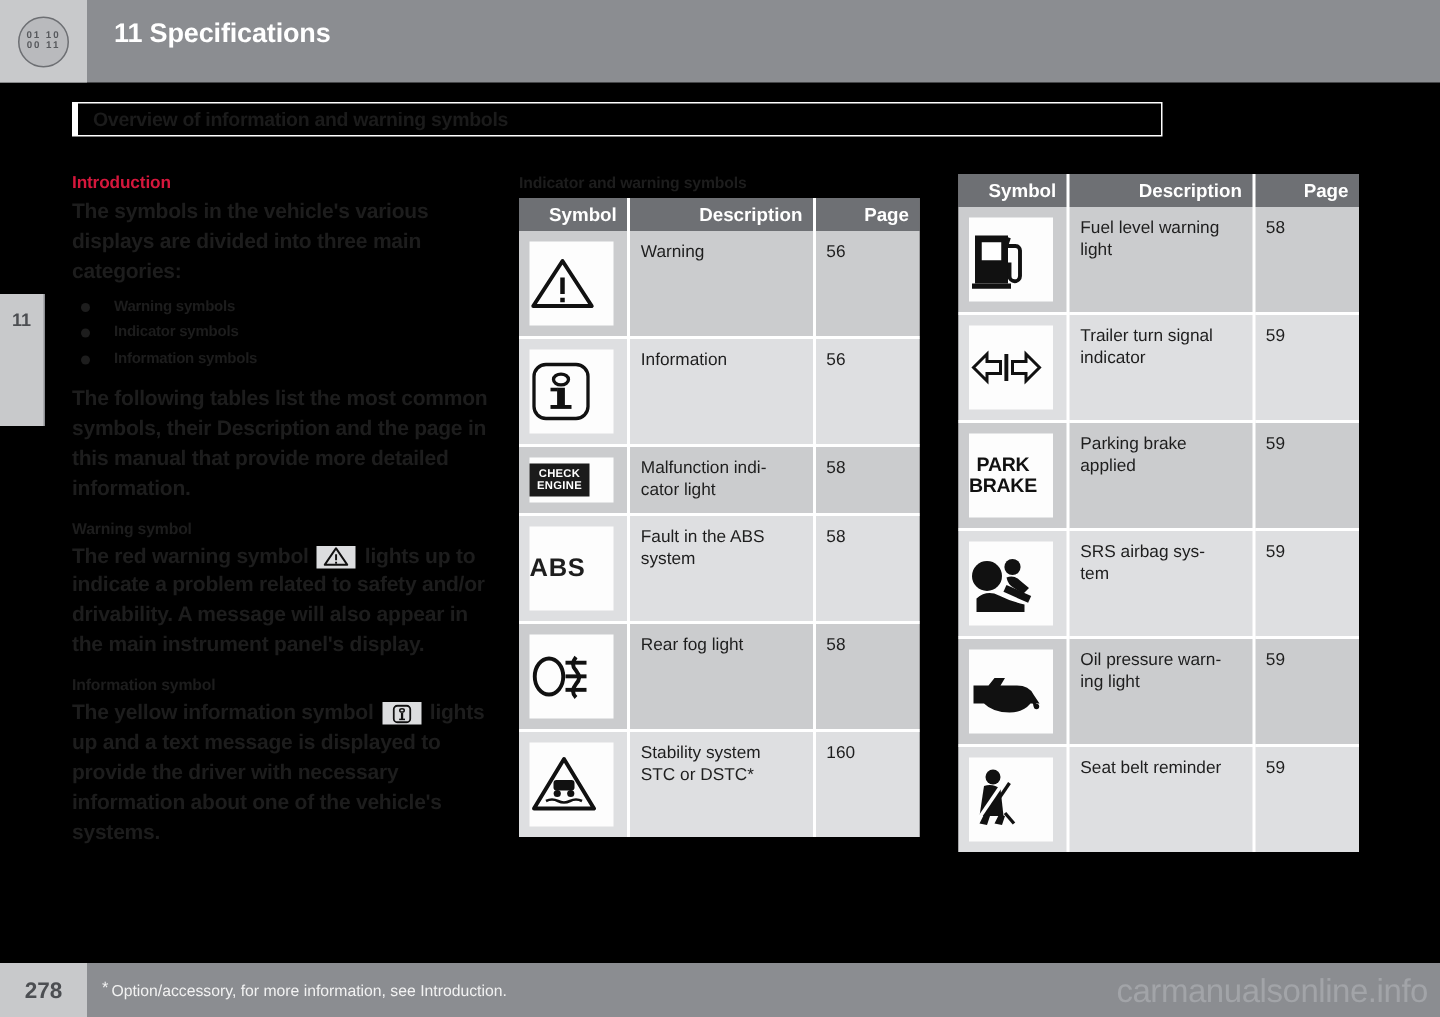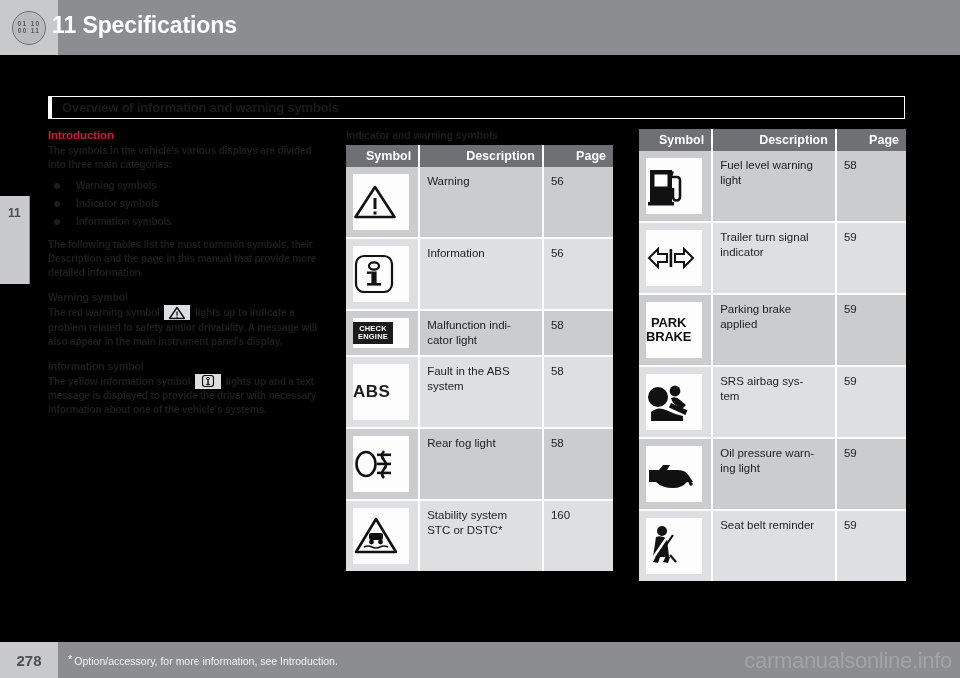--- a/index.html
+++ b/index.html
@@ -24,66 +24,65 @@
   .dial {
     width: 34px; height: 34px; border-radius: 50%;
     border: 1.6px solid #6d6f73;
     background: #b9babd;
     display: flex; flex-direction: column;
     align-items: center; justify-content: center;
     line-height: 1.02;
   }
   .dial-row { font-size: 6.5px; color: #57595d; letter-spacing: 1.3px; font-weight: bold; }
   .header-title {
-    position: absolute; left: 52px; top: 12px;
-    font-size: 23px; font-weight: bold; color: #ffffff;
+    position: absolute; left: 76px; top: 12px;
+    font-size: 18px; font-weight: bold; color: #ffffff;
     letter-spacing: -0.1px;
   }
 
   
   .chapter-tab {
     position: absolute; left: 0; top: 196px; width: 30px; height: 88px;
     background: #c8c9cb;
     border-right: 1px solid #8d8f93;
   }
   .chapter-tab-num {
     position: absolute; left: 8px; top: 10px;
     font-size: 12px; color: #4c4e52; font-weight: bold;
   }
 
   
   .section-band {
-    position: absolute; left: 48px; top: 68px; width: 857px; height: 23px;
+    position: absolute; left: 48px; top: 68px; width: 727px; height: 23px;
     border: 1.5px solid #ffffff;
     border-left: 4px solid #ffffff;
     background: #000;
-    margin-top: 28px;
   }
   .section-band-text {
     position: absolute; left: 10px; top: 3px;
     font-size: 13px; font-weight: bold; color: #1b1b1b;
     letter-spacing: -0.2px;
   }
 
   
-  .col { position: absolute; top: 129px; }
+  .col { position: absolute; top: 116px; }
   .col-left  { left: 48px;  width: 283px; }
   .col-mid   { left: 346px; width: 267px; }
   .col-right { left: 639px; width: 267px; }
 
   h3.red {
     color: #d5173c; font-size: 11.5px; font-weight: bold;
     margin-bottom: 3px; letter-spacing: -0.1px;
   }
   h4.sub {
     color: #1d1d1d; font-size: 10.5px; font-weight: bold;
     margin-top: 11px; margin-bottom: 2px; letter-spacing: -0.1px;
   }
   p.body {
-    color: #1d1d1d; font-size: 10px; font-weight: bold;
+    color: #1d1d1d; font-size: 14px; font-weight: bold;
     line-height: 1.42; letter-spacing: -0.15px;
     margin-bottom: 2px;
   }
   ul.bullets { list-style: none; margin: 5px 0 7px 0; }
   ul.bullets li {
     position: relative; padding-left: 28px;
     color: #1d1d1d; font-size: 10px; font-weight: bold;
     line-height: 1.78; letter-spacing: -0.15px;
   }
   ul.bullets li::before {

